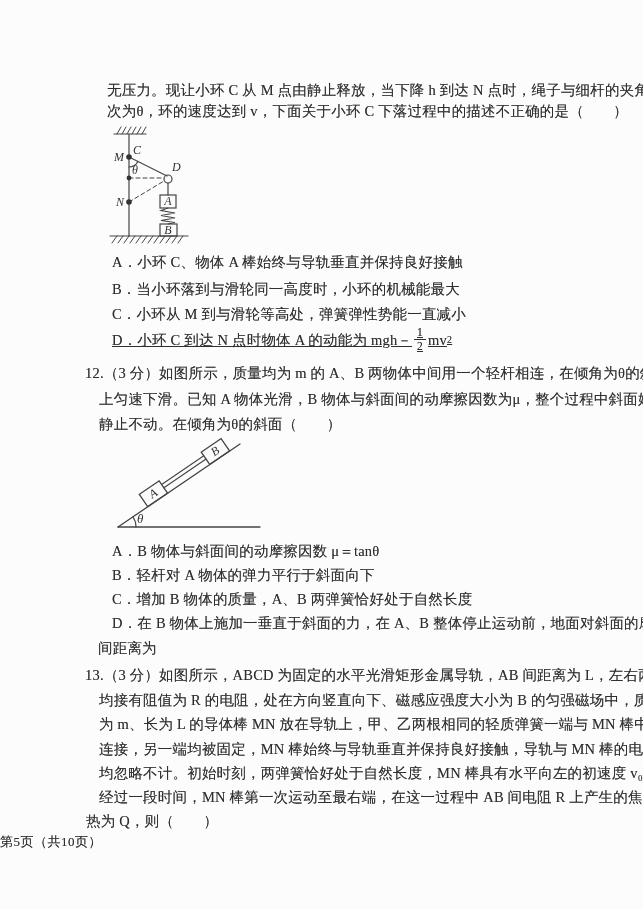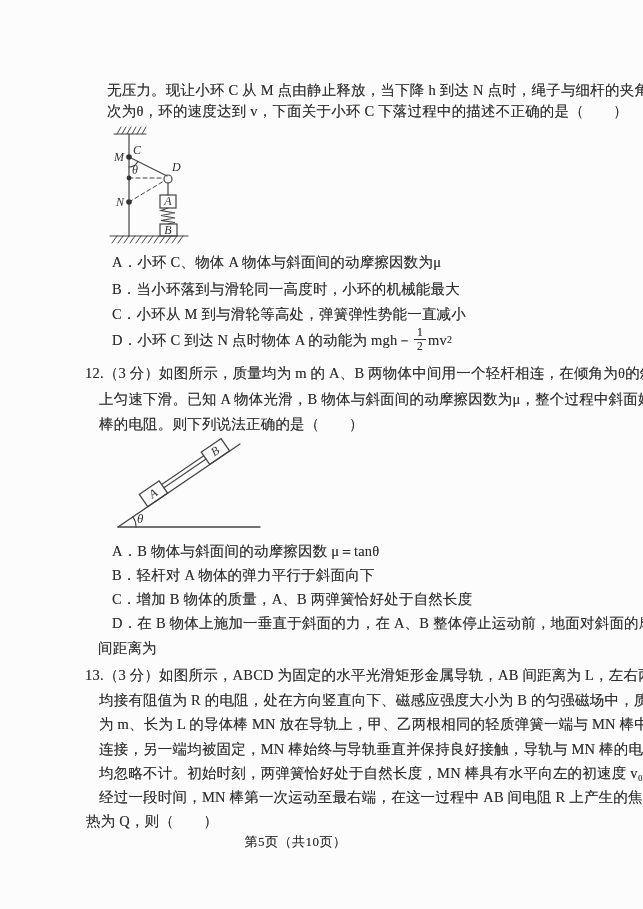--- a/index.html
+++ b/index.html
@@ -16,30 +16,30 @@
     color:#2f2f2f;
   }
   .ln{
     position:absolute;
     font-size:14.5px;
     line-height:20px;
     white-space:nowrap;
     letter-spacing:0.2px;
     text-shadow:0 0 0.6px rgba(40,40,40,0.5);
   }
-  .opt-d-row{display:flex;align-items:center;}
+  .opt-d-row{display:flex;align-items:center;text-decoration:underline;}
   .frac{
     display:inline-flex;flex-direction:column;align-items:center;
     font-size:11.5px;line-height:1.15;margin:0 2px;vertical-align:middle;
   }
   .frac .num{border-bottom:1px solid #2f2f2f;padding:0 3px;}
   sup{font-size:10px;}
   .footer{
     position:absolute;left:0;top:833px;width:591px;
-    text-align:center;font-size:13px;letter-spacing:0.5px;
+    text-align:left;font-size:13px;letter-spacing:0.5px;
     text-shadow:0 0 0.6px rgba(40,40,40,0.5);
   }
   svg{position:absolute;}
   svg text{
     font-family:"Liberation Serif","DejaVu Serif",serif;
     font-style:italic;font-size:12px;fill:#333;
     text-shadow:none;
   }
   svg .th{font-size:13px;}
 </style>
@@ -106,36 +106,36 @@
 
     <text x="124" y="161" text-anchor="end">M</text>
     <text x="133" y="154">C</text>
     <text x="132" y="174">θ</text>
     <text x="172" y="171">D</text>
     <text x="124" y="206" text-anchor="end">N</text>
     <text x="168" y="205" text-anchor="middle" font-size="10">A</text>
     <text x="168" y="234" text-anchor="middle" font-size="10">B</text>
   </svg>
 
-  <div class="ln" style="top:252px;left:112px">A．小环 C、物体 A 物体与斜面间的动摩擦因数为μ</div>
+  <div class="ln" style="top:252px;left:112px">A．小环 C、物体 A 棒始终与导轨垂直并保持良好接触</div>
   <div class="ln" style="top:304px;left:112px">C．小环从 M 到与滑轮等高处，弹簧弹性势能一直减小</div>
   <div class="ln" style="top:279px;left:112px">B．当小环落到与滑轮同一高度时，小环的机械能最大</div>
   <div class="ln opt-d-row" style="top:326px;left:112px">
     <span>D．小环 C 到达 N 点时物体 A 的动能为 mgh－</span>
     <span class="frac">
       <span class="num">1</span>
       <span class="den">2</span>
     </span>
     <span>mv</span>
     <sup>2</sup>
   </div>
 
   <div class="ln" style="top:363px;left:85px">12.（3 分）如图所示，质量均为 m 的 A、B 两物体中间用一个轻杆相连，在倾角为θ的斜面</div>
   <div class="ln" style="top:389px;left:99px">上匀速下滑。已知 A 物体光滑，B 物体与斜面间的动摩擦因数为μ，整个过程中斜面始终</div>
-  <div class="ln" style="top:414px;left:99px">棒的电阻。则下列说法正确的是（　　）</div>
+  <div class="ln" style="top:414px;left:99px">静止不动。在倾角为θ的斜面（　　）</div>
 
   <svg style="left:108px;top:428px" width="160" height="104" viewBox="108 428 160 104">
     <g stroke="#444" stroke-width="1.3" fill="none" stroke-linecap="round">
 
       <line x1="118" y1="527" x2="260" y2="527"></line>
 
       <line x1="118" y1="527" x2="240" y2="444"></line>
 
       <path d="M 136 527 A 18 18 0 0 0 132.9 516.8" stroke-width="1.1"></path>
 

